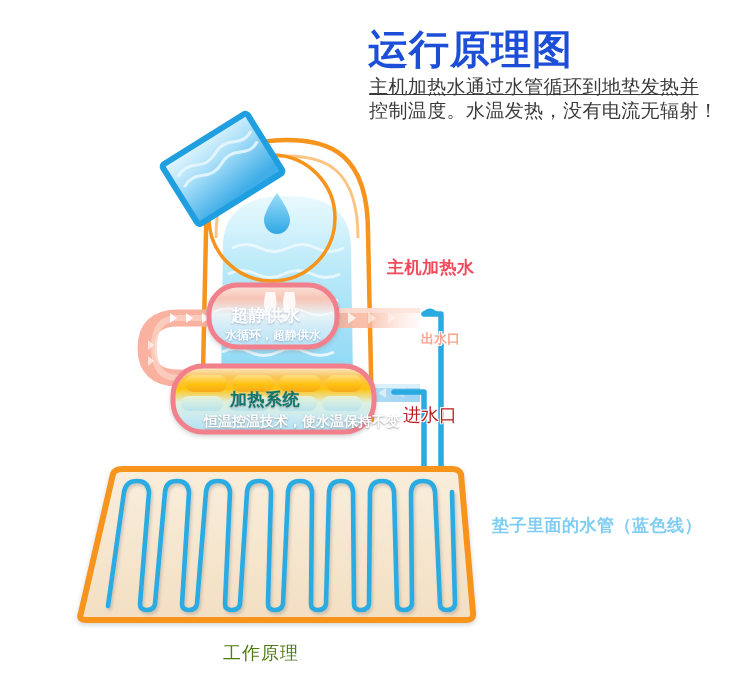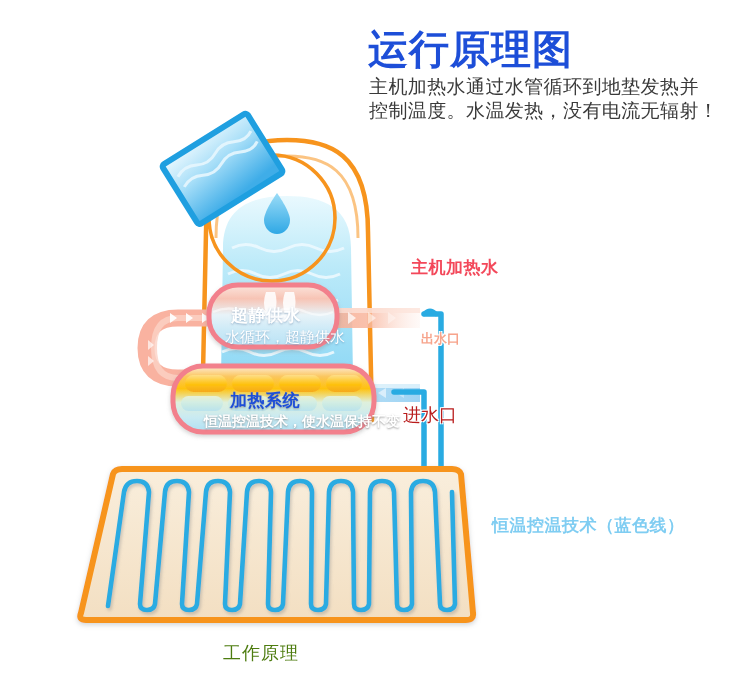--- a/index.html
+++ b/index.html
@@ -40,20 +40,21 @@
     font-weight: bold;
     color: #1d4ed8;
     letter-spacing: 1px;
   }
   #subtitle-line1 {
     left: 369px;
     top: 76px;
     font-size: 19px;
     color: #3a3a3a;
     letter-spacing: 0.4px;
+    text-decoration: underline;
   }
   #subtitle-line2 {
     left: 369px;
     top: 100px;
     font-size: 19px;
     color: #3a3a3a;
     letter-spacing: 0.4px;
     text-align: right;
   }
   #label-heated-water {
@@ -61,21 +62,20 @@
     top: 258px;
     font-size: 17px;
     font-weight: bold;
     color: #F3485A;
     text-shadow:
       -1.5px -1.5px 0 #fff, 1.5px -1.5px 0 #fff,
       -1.5px 1.5px 0 #fff, 1.5px 1.5px 0 #fff,
       0 -1.8px 0 #fff, 0 1.8px 0 #fff,
       -1.8px 0 0 #fff, 1.8px 0 0 #fff;
     letter-spacing: 0.5px;
-    margin-left: 24px;
   }
   #label-outlet {
     left: 421px;
     top: 331px;
     font-size: 13px;
     font-weight: bold;
     color: #F7A48C;
     text-shadow:
       -1px -1px 0 #fff, 1px -1px 0 #fff,
       -1px 1px 0 #fff, 1px 1px 0 #fff;
@@ -116,33 +116,34 @@
     top: 306px;
     font-size: 17px;
     font-weight: bold;
     color: #ffffff;
     text-shadow: 0 1px 2px rgba(90,130,170,0.55), 0 0 3px rgba(255,255,255,0.5);
     letter-spacing: 0.5px;
   }
   #supply-sub {
     left: 225px;
     top: 328px;
-    font-size: 15px;
-    font-weight: normal;
+    font-size: 12px;
+    font-weight: bold;
     color: #ffffff;
     text-shadow: 0 1px 2px rgba(90,130,170,0.6);
   }
   #heating-title {
     left: 230px;
     top: 391px;
     font-size: 17px;
     font-weight: bold;
-    color: #1d4ed8;
+    color: #0f766e;
     text-shadow: 0 1px 2px rgba(110,110,110,0.6), 0 0 3px rgba(255,255,255,0.4);
     letter-spacing: 0.5px;
+    font-family: Liberation Mono, monospace;
   }
   #heating-sub {
     left: 193px;
     top: 413px;
     font-size: 14px;
     font-weight: bold;
     color: #ffffff;
     text-shadow: 0 1px 2px rgba(110,110,110,0.65);
     margin-left: 11px;
   }
@@ -379,16 +380,16 @@
   <div class="txt" id="supply-title">超静供水</div>
   <div class="txt" id="supply-sub">水循环，超静供水</div>
 
   <div class="txt" id="heating-title">加热系统</div>
   <div class="txt" id="heating-sub">恒温控温技术，使水温保持不变</div>
 
   <div class="txt" id="label-heated-water">主机加热水</div>
   <div class="txt" id="label-outlet">出水口</div>
   <div class="txt" id="label-inlet">进水口</div>
 
-  <div class="txt" id="label-mat-tube">恒温控温技术（蓝色线）</div>
+  <div class="txt" id="label-mat-tube">垫子里面的水管（蓝色线）</div>
 
   <div class="txt" id="caption-working-principle">工作原理</div>
 </div>
 
 </body></html>

